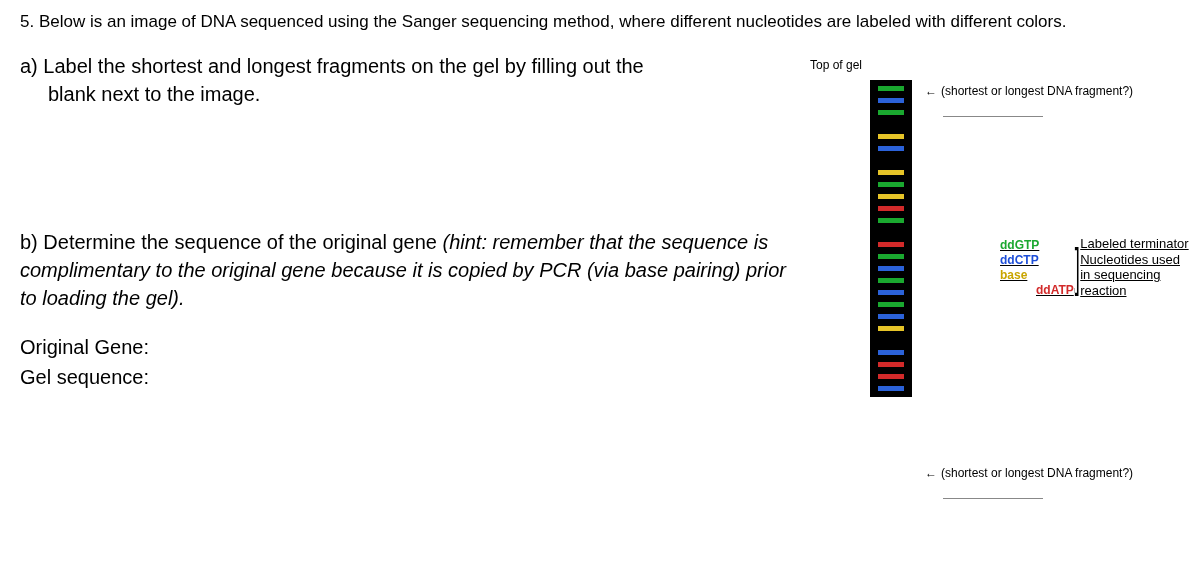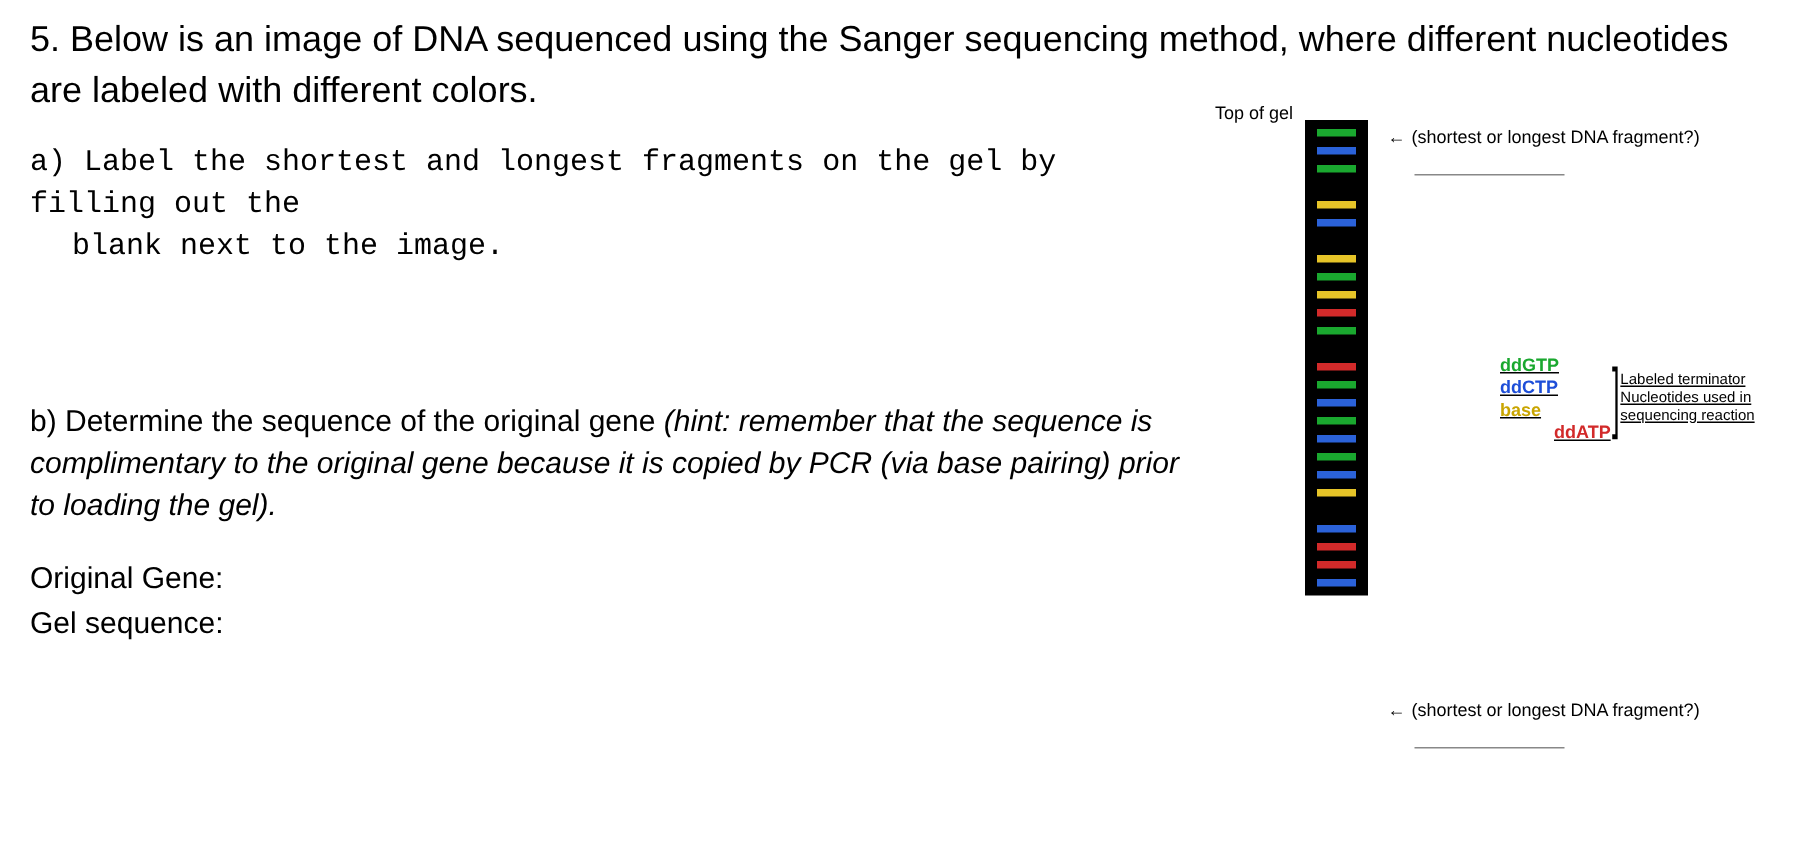--- a/index.html
+++ b/index.html
@@ -6,31 +6,30 @@
   body {
     width: 1200px;
     height: 564px;
     font-family: Arial, Helvetica, sans-serif;
     background: #fff;
     color: #000;
     position: relative;
     padding: 10px 20px;
   }
   .question-header {
-    font-size: 24px;
+    font-size: 17px;
     line-height: 1.4;
     margin-bottom: 18px;
     max-width: 1140px;
   }
   .part-a {
     font-size: 20px;
     line-height: 1.4;
-    margin-bottom: 88px;
+    margin-bottom: 120px;
     max-width: 780px;
-    font-family: Liberation Mono, monospace;
   }
   .part-a .indent { padding-left: 28px; display: block; }
   .part-b {
     font-size: 20px;
     line-height: 1.4;
     margin-bottom: 20px;
     max-width: 780px;
     font-style: normal;
   }
   .part-b .italic { font-style: italic; }
@@ -42,21 +41,21 @@
   
   .diagram {
     position: absolute;
     top: 58px;
     left: 810px;
     width: 380px;
   }
   .top-of-gel {
     font-size: 12px;
     position: absolute;
-    top: 10px;
+    top: 0;
     left: 0;
     text-align: center;
   }
   .gel-lane {
     position: absolute;
     top: 22px;
     left: 60px;
     width: 42px;
     background: #000;
     padding: 6px 0;
@@ -108,21 +107,21 @@
   .bracket {
     font-size: 52px;
     line-height: 0.9;
     font-weight: 100;
     color: #000;
     transform: scaleX(0.35);
     margin-left: -10px;
     margin-right: -10px;
   }
   .legend-desc {
-    font-size: 10px;
+    font-size: 13px;
     line-height: 1.2;
     max-width: 120px;
   }
 </style>
 </head>
 <body>
 
 <div class="question-header">5.  Below is an image of DNA sequenced using the Sanger sequencing method, where different nucleotides are labeled with different colors.</div>
 
 <div class="part-a">

